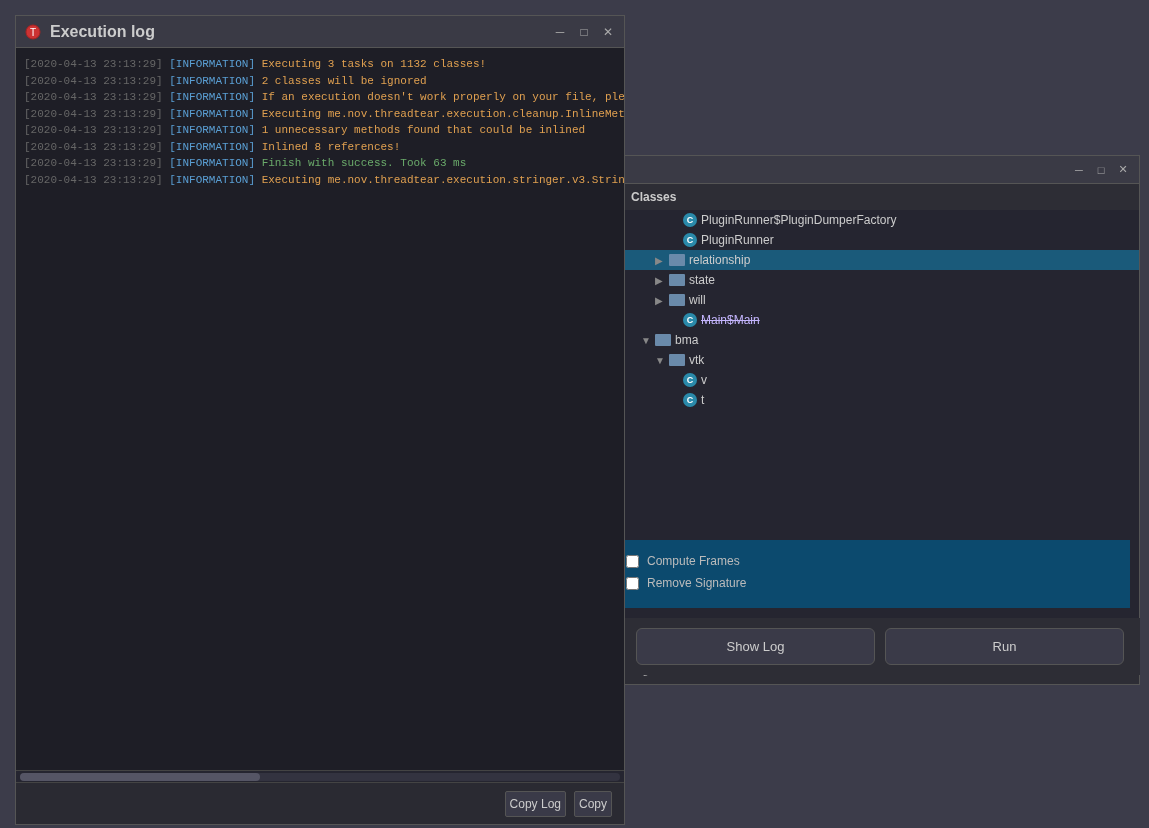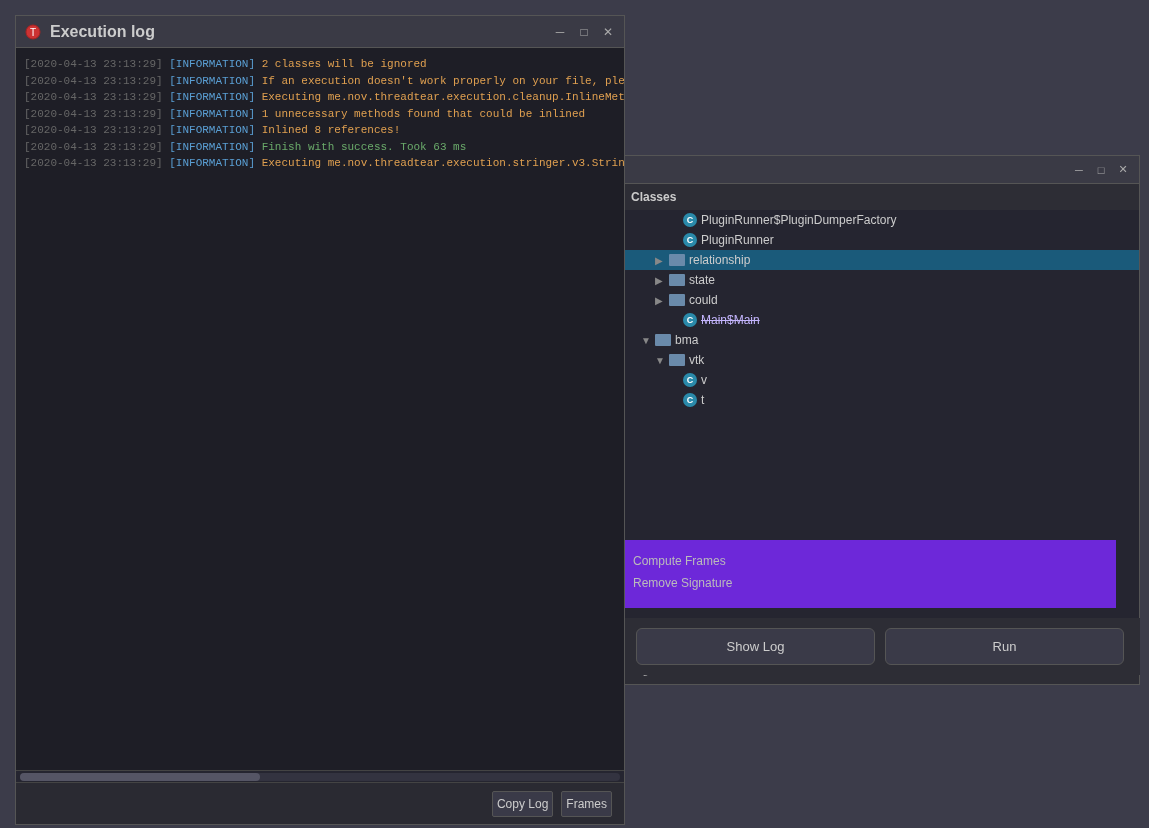--- a/index.html
+++ b/index.html
@@ -167,23 +167,23 @@
       color: #ccc;
       cursor: pointer;
       font-size: 12px;
       border-radius: 2px;
     }
 
     
     .options-section {
       position: absolute;
       top: 540px;
-      left: 596px;
+      left: 610px;
       width: 520px;
-      background: #6d28d9;
+      background: #0c4a6e;
       padding: 14px 16px 10px 16px;
     }
 
     .checkbox-row {
       display: flex;
       align-items: center;
       margin-bottom: 8px;
     }
 
     .checkbox-row input[type="checkbox"] {
@@ -403,21 +403,21 @@
       <span class="indent" style="width:28px"></span>
       <span class="tree-arrow">▶</span>
       <span class="folder-icon"></span>
       <span class="item-label">state</span>
     </div>
 
     <div class="tree-item">
       <span class="indent" style="width:28px"></span>
       <span class="tree-arrow">▶</span>
       <span class="folder-icon"></span>
-      <span class="item-label">could</span>
+      <span class="item-label">will</span>
     </div>
 
     <div class="tree-item">
       <span class="indent" style="width:42px"></span>
       <span class="tree-arrow"></span>
       <span class="class-badge">C</span>
       <span class="item-label strikethrough">Main$Main</span>
     </div>
 
     <div class="tree-item">
@@ -491,20 +491,25 @@
       <button class="log-ctrl-btn">─</button>
       <button class="log-ctrl-btn">□</button>
       <button class="log-ctrl-btn">✕</button>
     </div>
   </div>
 
   <div class="log-content">
     <span class="log-line">
       <span class="log-timestamp">[2020-04-13 23:13:29]</span>
       <span class="log-info"> [INFORMATION]</span>
+      <span class="log-message"> Executing 3 tasks on 1132 classes!</span>
+    </span>
+    <span class="log-line">
+      <span class="log-timestamp">[2020-04-13 23:13:29]</span>
+      <span class="log-info"> [INFORMATION]</span>
       <span class="log-message"> 2 classes will be ignored</span>
     </span>
     <span class="log-line">
       <span class="log-timestamp">[2020-04-13 23:13:29]</span>
       <span class="log-info"> [INFORMATION]</span>
       <span class="log-message"> If an execution doesn't work properly on your file, please c</span>
     </span>
     <span class="log-line">
       <span class="log-timestamp">[2020-04-13 23:13:29]</span>
       <span class="log-info"> [INFORMATION]</span>
@@ -533,15 +538,15 @@
   </div>
 
   <div class="log-scrollbar-area">
     <div class="log-scrollbar-track">
       <div class="log-scrollbar-thumb"></div>
     </div>
   </div>
 
   <div class="log-footer">
     <button class="log-footer-btn">Copy Log</button>
-    <button class="log-footer-btn">Frames</button>
+    <button class="log-footer-btn">Copy</button>
   </div>
 </div>
 
 </body></html>

